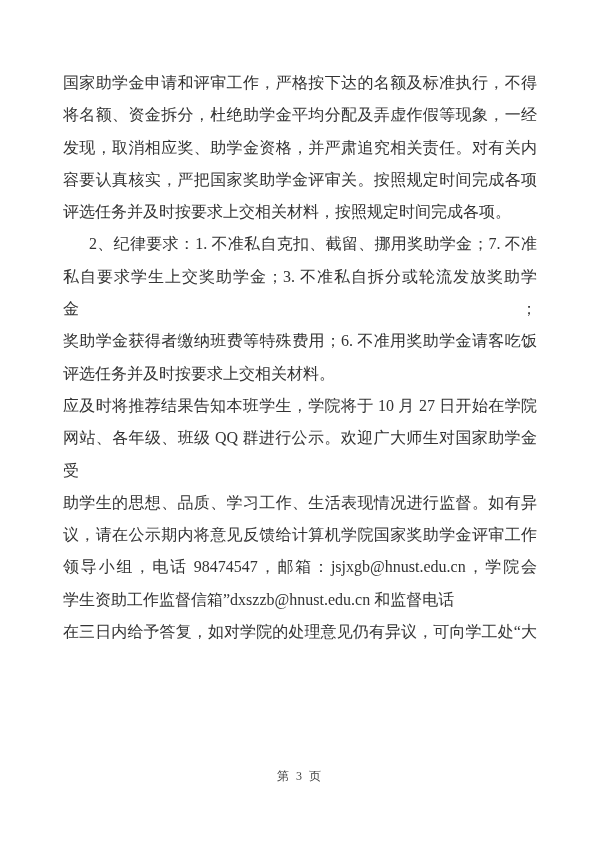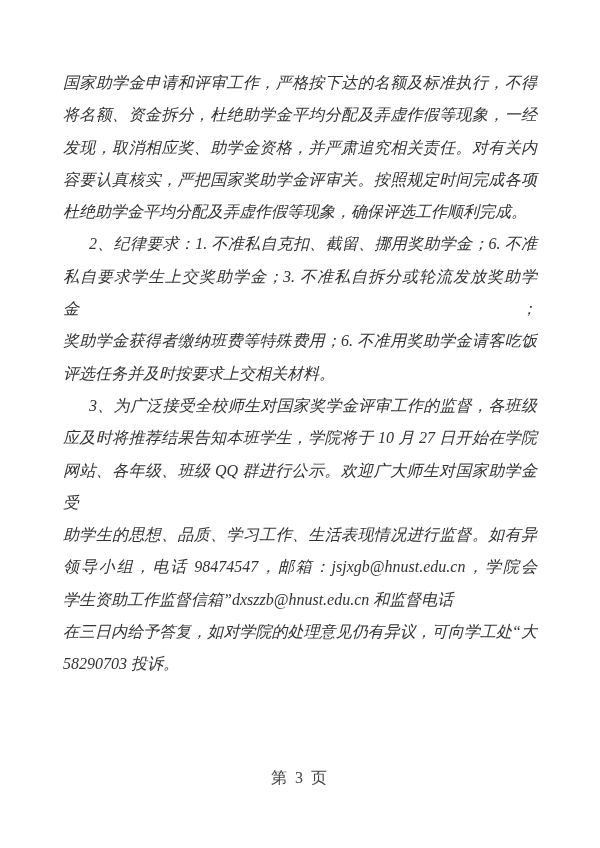--- a/index.html
+++ b/index.html
@@ -16,21 +16,20 @@
     font-family: "Liberation Serif", "DejaVu Serif", serif;
   }
   .body-text {
     position: absolute;
     left: 63px;
     top: 67px;
     width: 474px;
     color: #333333;
     font-size: 16px;
     line-height: 32.3px;
-    font-style: italic;
   }
   .para {
     margin: 0;
     padding: 0;
   }
   .line {
     text-align: left;
   }
   .line.full {
     text-align: justify;
@@ -40,49 +39,48 @@
   .line.indent {
     text-indent: 26px;
   }
   .footer {
     position: absolute;
     left: 0;
     top: 768px;
     width: 600px;
     text-align: center;
     color: #444444;
-    font-size: 16px;
+    font-size: 12px;
     letter-spacing: 2px;
   }
 </style>
 </head>
 <body>
 
 <div class="page">
   <div class="body-text">
     <div class="para">
         <div class="line full">国家助学金申请和评审工作，严格按下达的名额及标准执行，不得</div>
         <div class="line full">将名额、资金拆分，杜绝助学金平均分配及弄虚作假等现象，一经</div>
         <div class="line full">发现，取消相应奖、助学金资格，并严肃追究相关责任。对有关内</div>
         <div class="line full">容要认真核实，严把国家奖助学金评审关。按照规定时间完成各项</div>
-        <div class="line">杜绝助学金平均分配及弄虚作假等现象，确保评选工作顺利完成。</div>
+        <div class="line">评选任务并及时按要求上交相关材料，按照规定时间完成各项。</div>
       </div>
     <div class="para">
-        <div class="line full indent">2、纪律要求：1. 不准私自克扣、截留、挪用奖助学金；6. 不准</div>
+        <div class="line full indent">2、纪律要求：1. 不准私自克扣、截留、挪用奖助学金；7. 不准</div>
         <div class="line full">私自要求学生上交奖助学金；3. 不准私自拆分或轮流发放奖助学金；</div>
         <div class="line full">奖助学金获得者缴纳班费等特殊费用；6. 不准用奖助学金请客吃饭</div>
         <div class="line">评选任务并及时按要求上交相关材料。</div>
       </div>
     <div class="para">
-        <div class="line full indent">3、为广泛接受全校师生对国家奖学金评审工作的监督，各班级</div>
         <div class="line full">应及时将推荐结果告知本班学生，学院将于 10 月 27 日开始在学院</div>
         <div class="line full">网站、各年级、班级 QQ 群进行公示。欢迎广大师生对国家助学金受</div>
         <div class="line full">助学生的思想、品质、学习工作、生活表现情况进行监督。如有异</div>
+        <div class="line full">议，请在公示期内将意见反馈给计算机学院国家奖助学金评审工作</div>
         <div class="line full">领导小组，电话 98474547，邮箱：jsjxgb@hnust.edu.cn，学院会</div>
         <div class="line">学生资助工作监督信箱”dxszzb@hnust.edu.cn 和监督电话</div>
         <div class="line full">在三日内给予答复，如对学院的处理意见仍有异议，可向学工处“大</div>
-        <div class="line">58290703 投诉。</div>
       </div>
   </div>
   <div class="footer">
     <span>第 3 页</span>
   </div>
 </div>
 
 </body></html>

